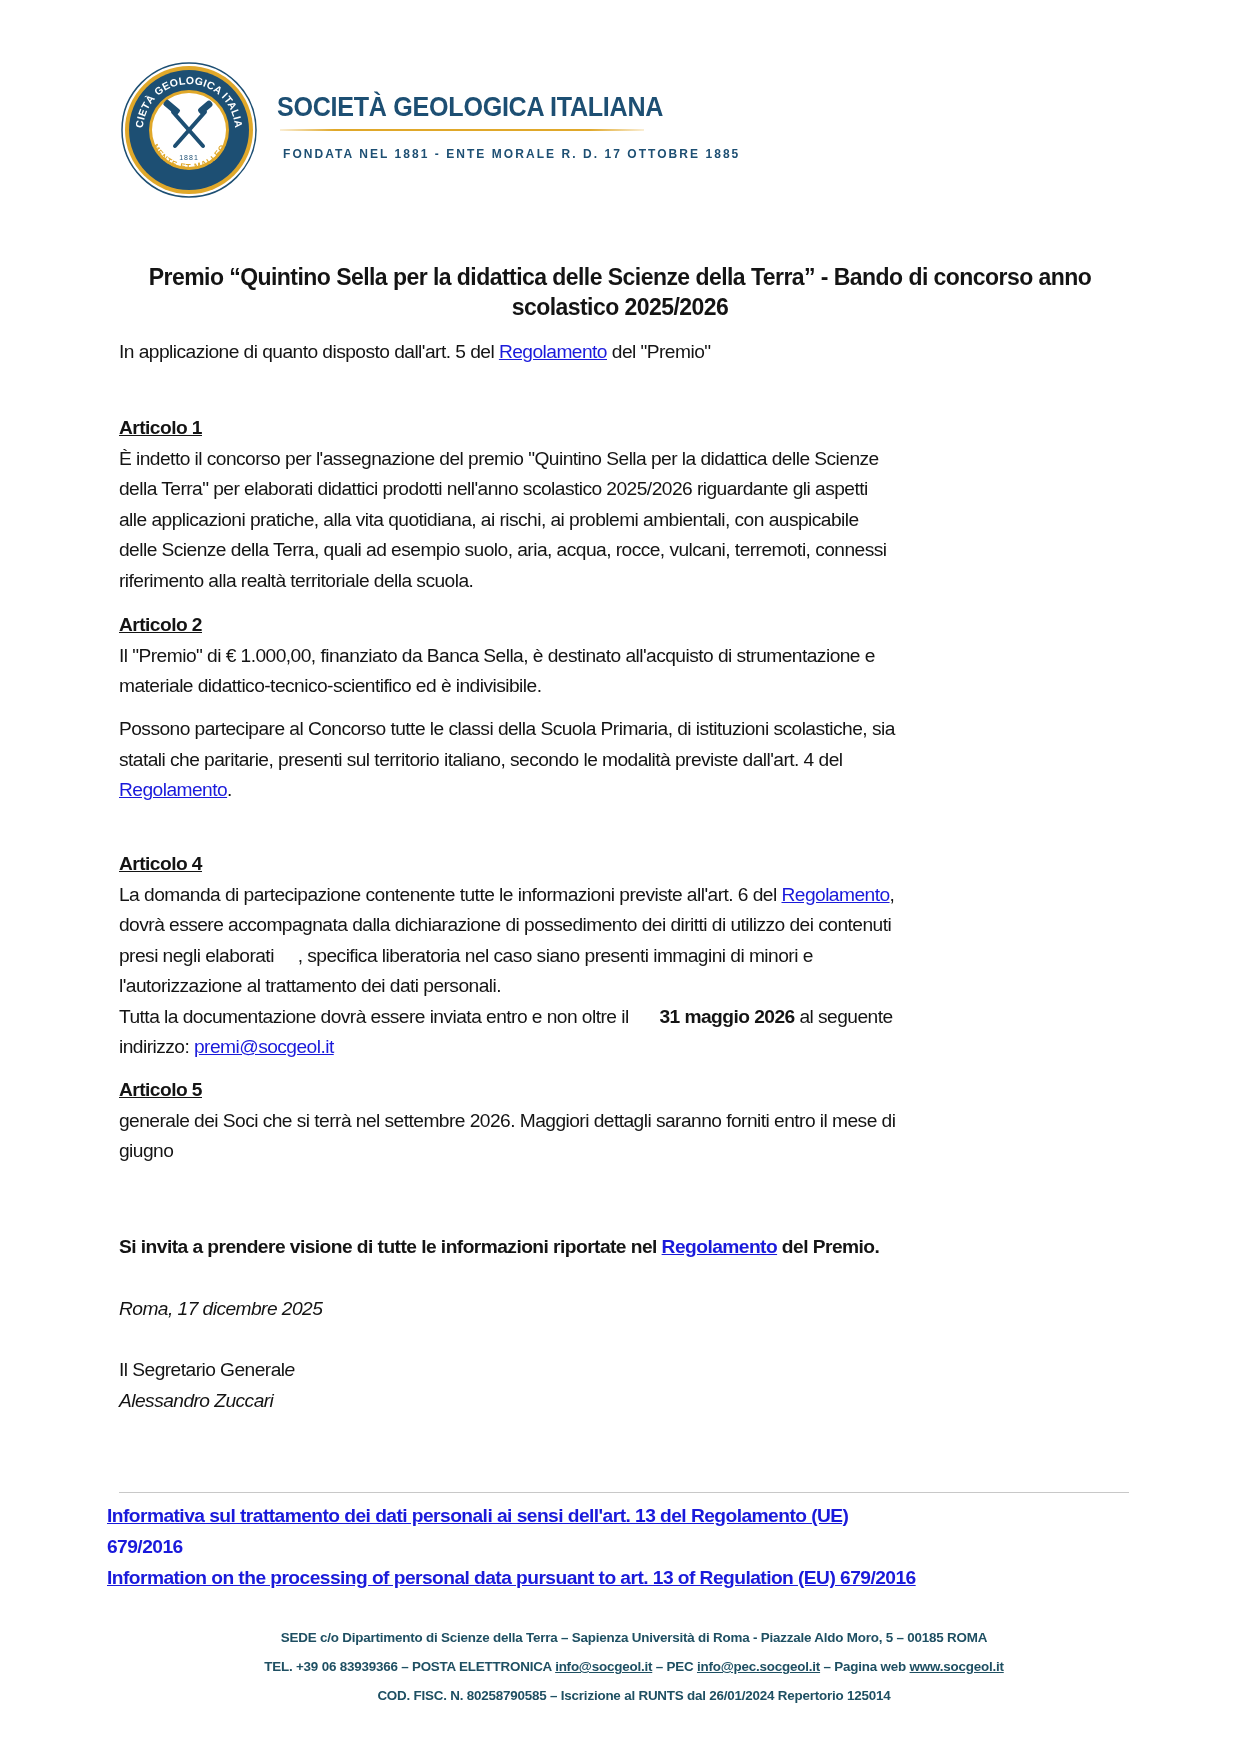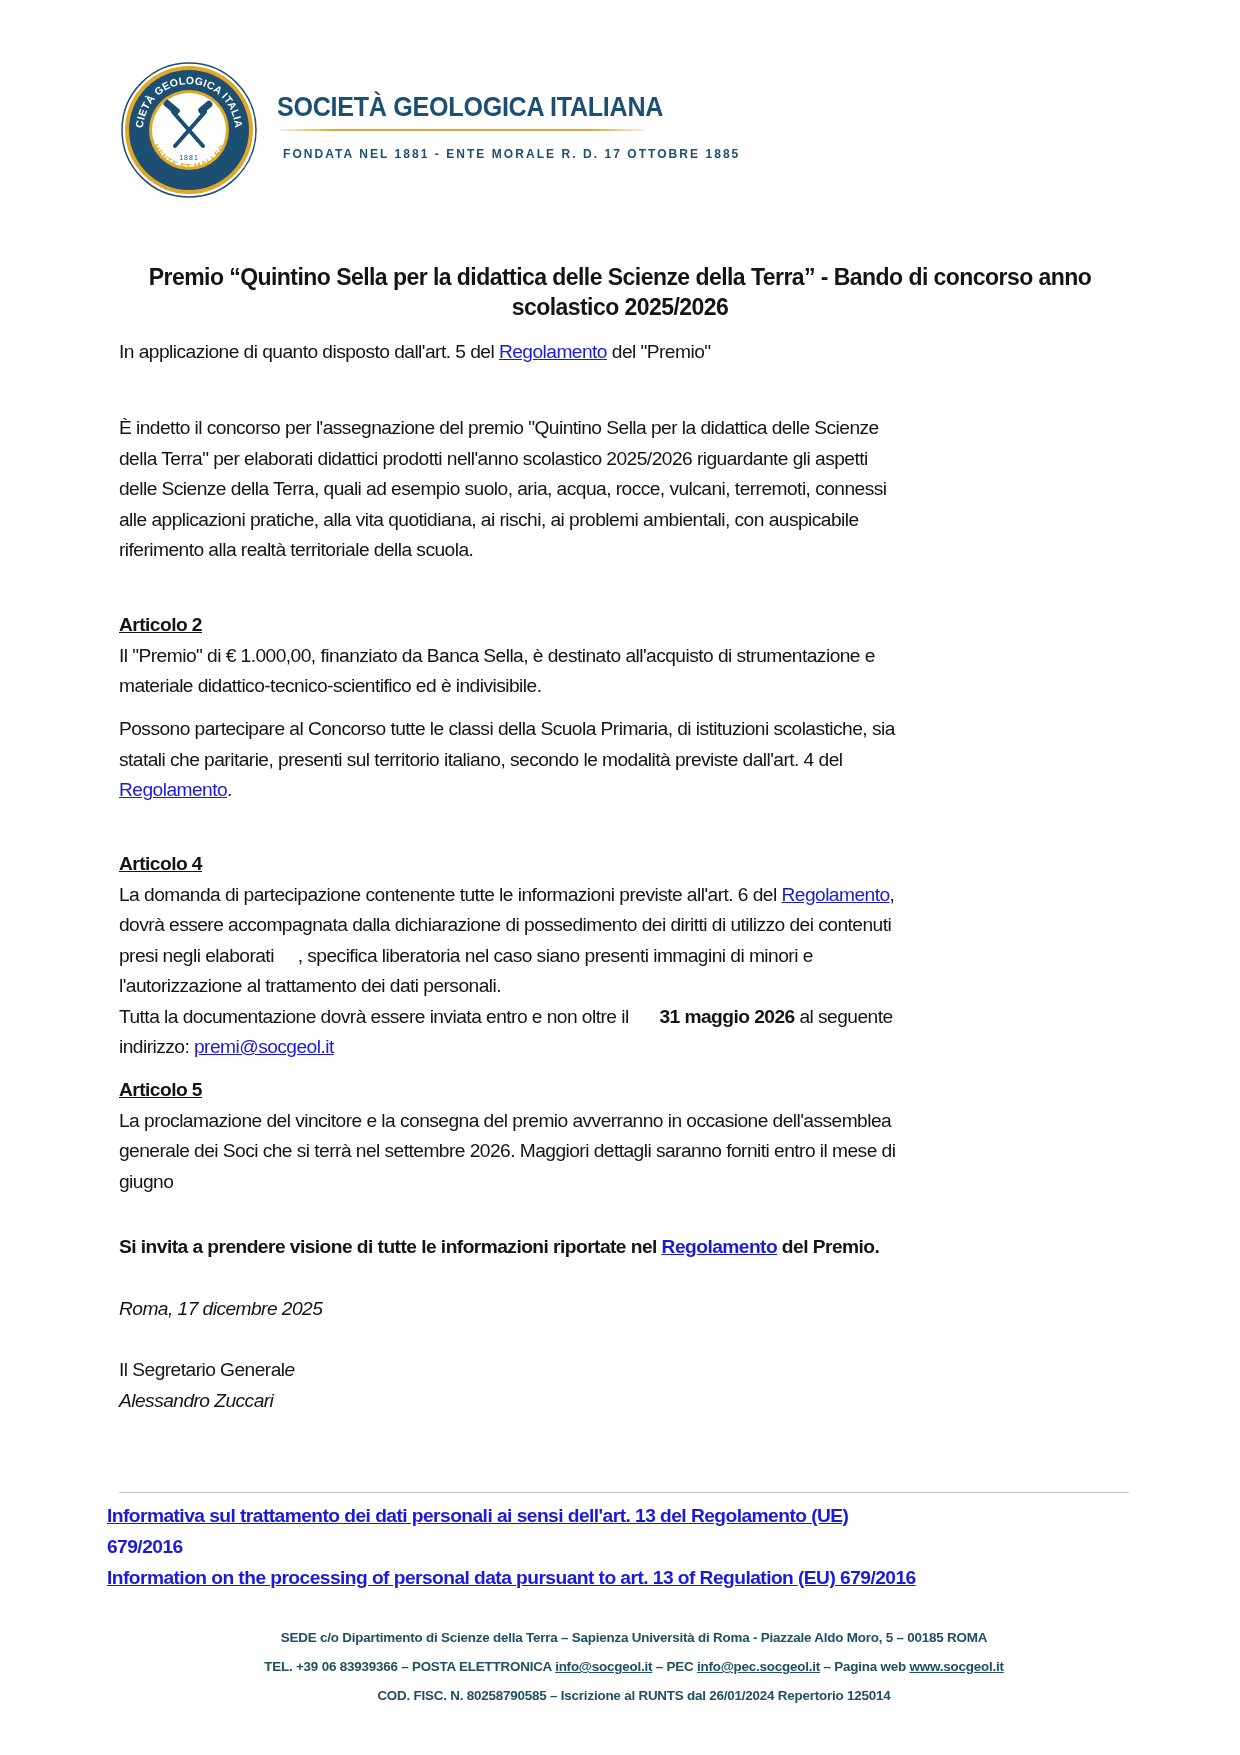--- a/index.html
+++ b/index.html
@@ -76,24 +76,25 @@
 <div class="heading doc" id="doc-heading">
   <span class="line">Premio “Quintino Sella per la didattica delle Scienze della Terra” - Bando di concorso anno</span>
   <span class="line">scolastico 2025/2026</span>
 </div>
 
 <div class="abs doc" id="intro">
   <span class="line"><span>In applicazione di quanto disposto dall'art. 5 del </span><a class="lnk" href="#">Regolamento</a><span> del "Premio"</span></span>
 </div>
 
 <div class="abs doc" id="art1">
+  <span class="art-title">Articolo 1</span>
   <span class="line">È indetto il concorso per l'assegnazione del premio "Quintino Sella per la didattica delle Scienze</span>
   <span class="line">della Terra" per elaborati didattici prodotti nell'anno scolastico 2025/2026 riguardante gli aspetti</span>
+  <span class="line">alle applicazioni pratiche, alla vita quotidiana, ai rischi, ai problemi ambientali, con auspicabile</span>
   <span class="line">delle Scienze della Terra, quali ad esempio suolo, aria, acqua, rocce, vulcani, terremoti, connessi</span>
-  <span class="line">alle applicazioni pratiche, alla vita quotidiana, ai rischi, ai problemi ambientali, con auspicabile</span>
   <span class="line">riferimento alla realtà territoriale della scuola.</span>
 </div>
 
 <div class="abs doc" id="art2">
   <span class="art-title">Articolo 2</span>
   <span class="line">Il "Premio" di € 1.000,00, finanziato da Banca Sella, è destinato all'acquisto di strumentazione e</span>
   <span class="line">materiale didattico-tecnico-scientifico ed è indivisibile.</span>
 </div>
 
 <div class="abs doc" id="art3">
@@ -107,21 +108,20 @@
   <span class="line"><span>La domanda di partecipazione contenente tutte le informazioni previste all'art. 6 del </span><a class="lnk" href="#">Regolamento</a><span>,</span></span>
   <span class="line">dovrà essere accompagnata dalla dichiarazione di possedimento dei diritti di utilizzo dei contenuti</span>
   <span class="line" style="white-space: pre;">presi negli elaborati     , specifica liberatoria nel caso siano presenti immagini di minori e</span>
   <span class="line">l'autorizzazione al trattamento dei dati personali.</span>
   <span class="line"><span>Tutta la documentazione dovrà essere inviata entro e non oltre il </span><b>31 maggio 2026</b><span> al seguente</span></span>
   <span class="line"><span>indirizzo: </span><a class="lnk" href="#">premi@socgeol.it</a></span>
 </div>
 
 <div class="abs doc" id="art5">
   <span class="art-title">Articolo 5</span>
-  <span class="line">La proclamazione del vincitore e la consegna del premio avverranno in occasione dell'assemblea</span>
   <span class="line">generale dei Soci che si terrà nel settembre 2026. Maggiori dettagli saranno forniti entro il mese di</span>
   <span class="line">giugno</span>
 </div>
 
 <div class="abs doc" id="invite">
   <span class="line"><span>Si invita a prendere visione di tutte le informazioni riportate nel </span><a class="lnk" href="#">Regolamento</a><span> del Premio.</span></span>
 </div>
 
 <div class="abs doc" id="place-date">Roma, 17 dicembre 2025</div>
 

